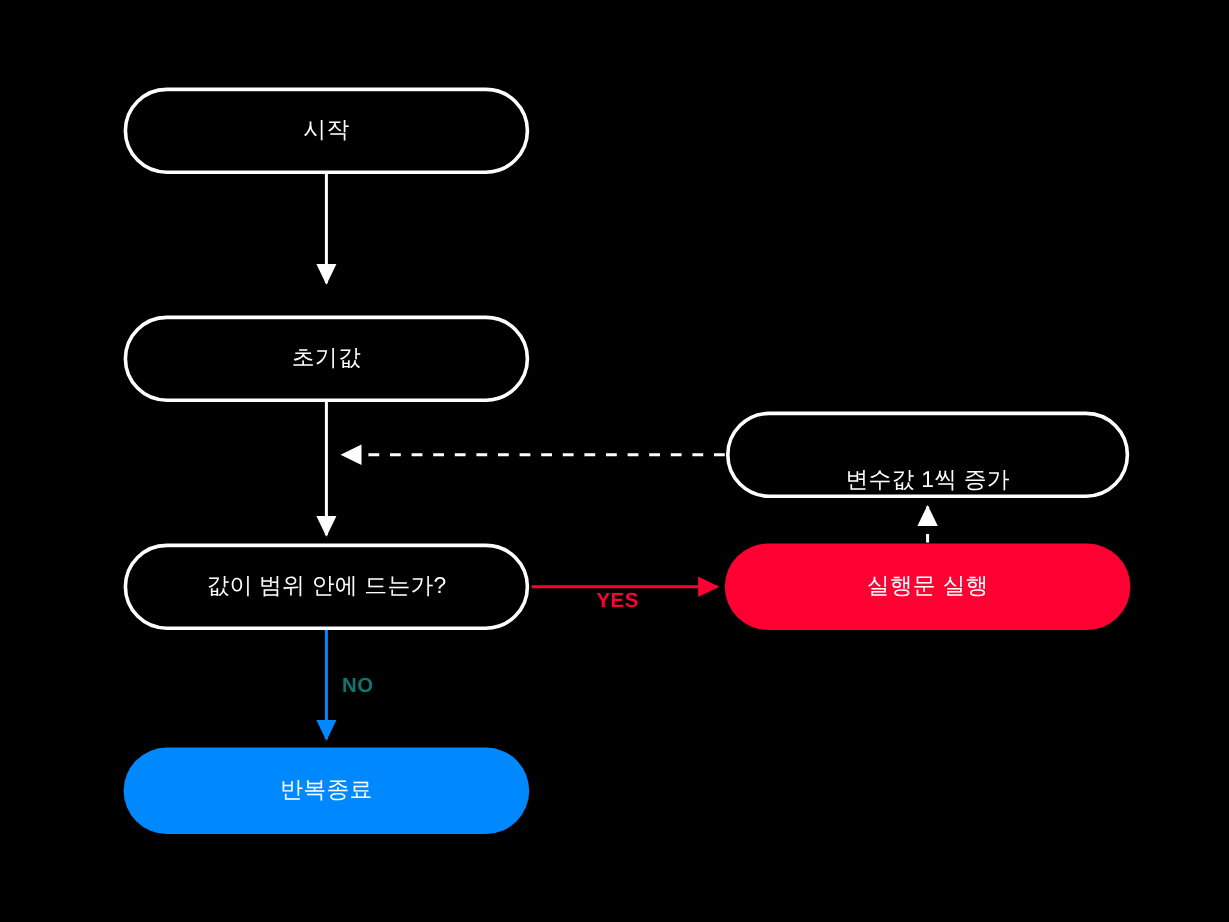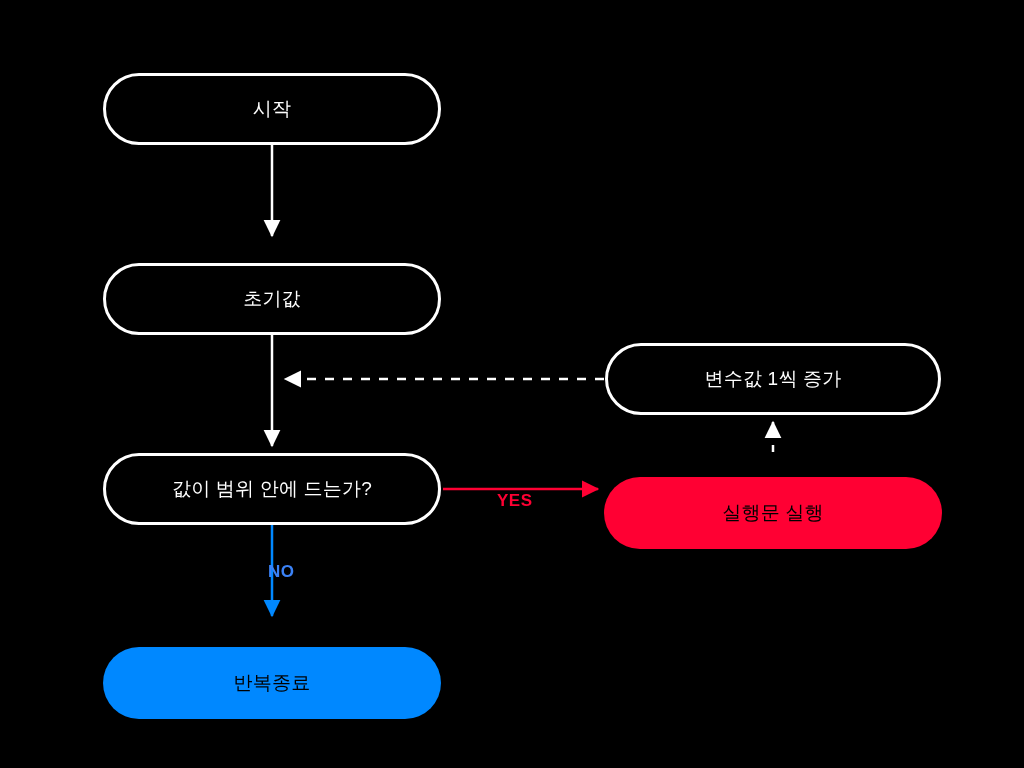--- a/index.html
+++ b/index.html
@@ -27,22 +27,21 @@
     letter-spacing: 0.2px;
     white-space: nowrap;
   }
   .node-outline {
     border: 3px solid #ffffff;
     background: #000000;
     color: #ffffff;
   }
   .node-filled {
     border: 0;
-    color: #000000;
-    margin-top: 24px;
+    color: #ffffff;
   }
   .node-label {
     font-size: 19px;
     font-weight: 400;
   }
   .edge-label {
     position: absolute;
     font-size: 17px;
     font-weight: bold;
     letter-spacing: 0.5px;
@@ -97,25 +96,25 @@
   </div>
 
   <div class="node node-outline" style="left:103px; top:453px; width:338px; height:72px;">
     <span class="node-label">값이 범위 안에 드는가?</span>
   </div>
 
   <div class="node node-filled" style="left:103px; top:623px; width:338px; height:72px; background:#0088ff;">
     <span class="node-label">반복종료</span>
   </div>
 
-  <div class="node node-outline" style="left:605px; top:343px; width:336px; height:72px;">
+  <div class="node node-outline" style="left:605px; top:343px; width:336px; height:72px;align-items:flex-end;">
     <span class="node-label">변수값 1씩 증가</span>
   </div>
 
   <div class="node node-filled" style="left:604px; top:453px; width:338px; height:72px; background:#ff0033;">
     <span class="node-label">실행문 실행</span>
   </div>
 
   <div class="edge-label" style="left:497px; top:457px; color:#ff0033;margin-top:34px;">YES</div>
 
-  <div class="edge-label" style="left:268px; top:562px; color:#3b82f6;">NO</div>
+  <div class="edge-label" style="left:285px; top:562px; color:#0f766e;">NO</div>
 
 </div>
 
 </body></html>

